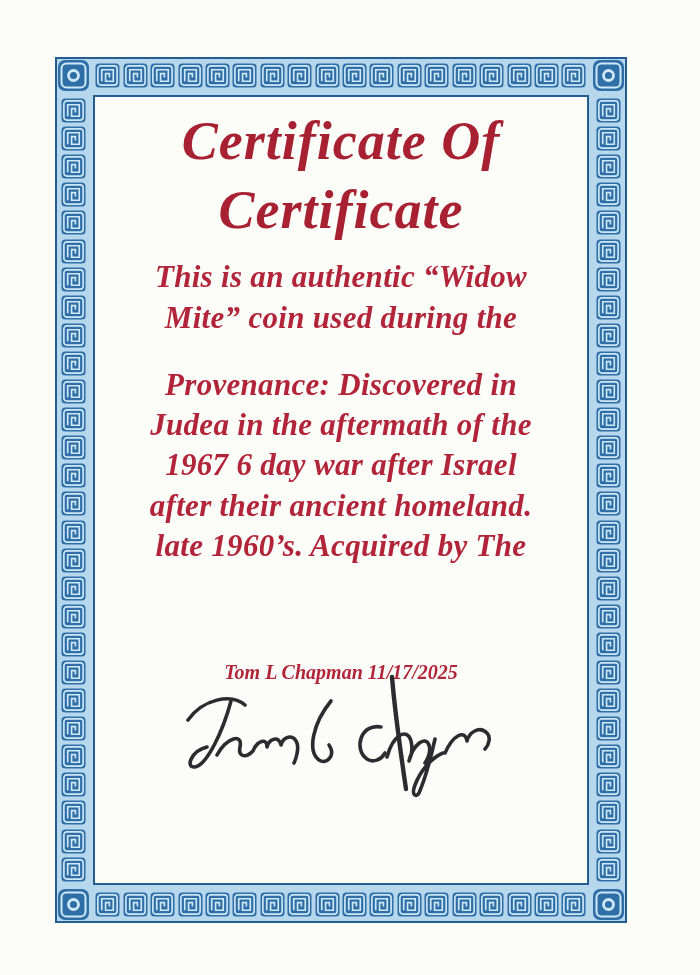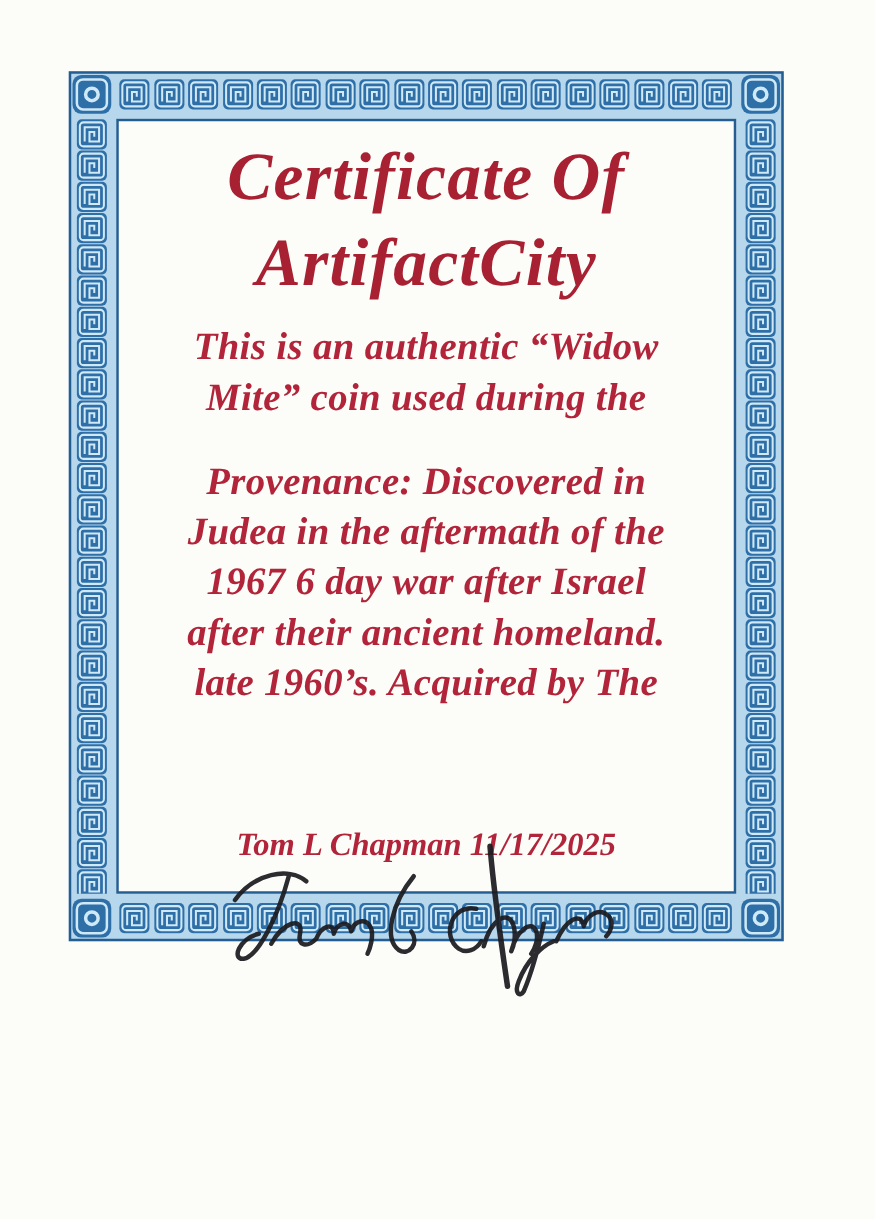--- a/index.html
+++ b/index.html
@@ -13,21 +13,21 @@
     --ink-black:#1b1b20;
   }
   *{margin:0;padding:0;box-sizing:border-box;}
   html,body{width:700px;height:975px;overflow:hidden;}
   body{
     background:var(--paper-white);
     position:relative;
     font-family:"Liberation Serif", serif;
   }
   .frame{
-    position:absolute;left:55px;top:57px;width:572px;height:696px;
+    position:absolute;left:55px;top:57px;width:572px;height:866px;
     border:2px solid var(--blue-edge);
     background:var(--blue-gap);
     display:grid;
     grid-template-columns:33px 1fr 33px;
     grid-template-rows:33px 1fr 33px;
     gap:3px;
   }
   .corner{display:flex;align-items:center;justify-content:center;}
   .band{display:flex;justify-content:space-evenly;align-items:center;overflow:hidden;}
   .band.h{flex-direction:row;}
@@ -46,21 +46,21 @@
   .title{
     margin-top:4px;
     font-size:54px;
     line-height:1.28;
     letter-spacing:1px;
     color:var(--title-red);
   }
   .para{font-size:31px;line-height:1.30;letter-spacing:0.3px;}
   .para.intro{margin-top:12px;}
   .para.provenance{margin-top:27px;}
-  .footer-name{margin-top:95px;font-size:26px;line-height:1.12;}
+  .footer-name{margin-top:95px;font-size:20px;line-height:1.12;}
   .footer-site{margin-top:2px;font-size:31px;line-height:1.12;}
   .signature{
     position:absolute;left:78px;top:568px;width:330px;height:140px;
   }
   .signature svg{display:block;width:100%;height:100%;}
 </style>
 </head>
 <body>
 
 <div class="frame">
@@ -313,21 +313,21 @@
       <svg width="25" height="25" viewBox="0 0 26 26">
         <rect x="0.5" y="0.5" width="25" height="25" rx="4" fill="var(--blue-dark)"></rect>
         <rect x="3" y="3" width="20" height="20" rx="3" fill="none" stroke="var(--blue-light)" stroke-width="1.7"></rect>
         <path d="M7 19 V7 H19 V19 H11 V11 H15 V15" fill="none" stroke="var(--blue-light)" stroke-width="1.7"></path>
       </svg>
     </div>
 
   <div class="content">
     <div class="title">
         <div>Certificate Of</div>
-        <div>ArtifactCity</div>
+        <div>Certificate</div>
       </div>
     <div class="para intro">
         <div>This is an authentic “Widow</div>
         <div>Mite” coin used during the</div>
       </div>
     <div class="para provenance">
         <div>Provenance: Discovered in</div>
         <div>Judea in the aftermath of the</div>
         <div>1967 6 day war after Israel</div>
         <div>after their ancient homeland.</div>

